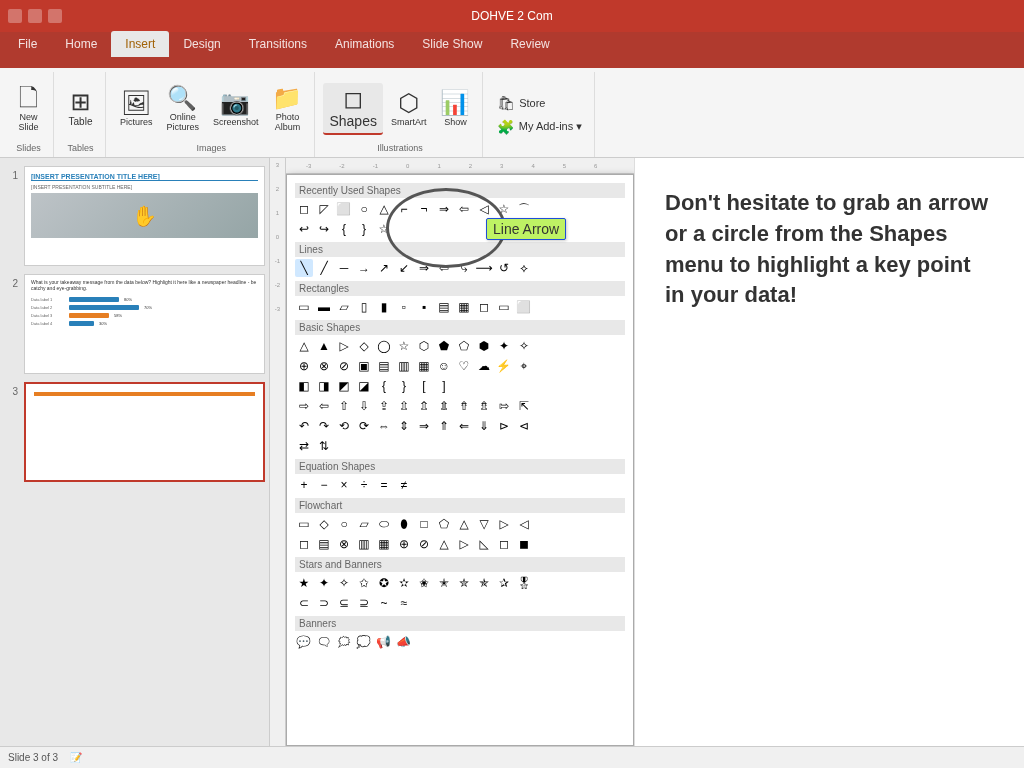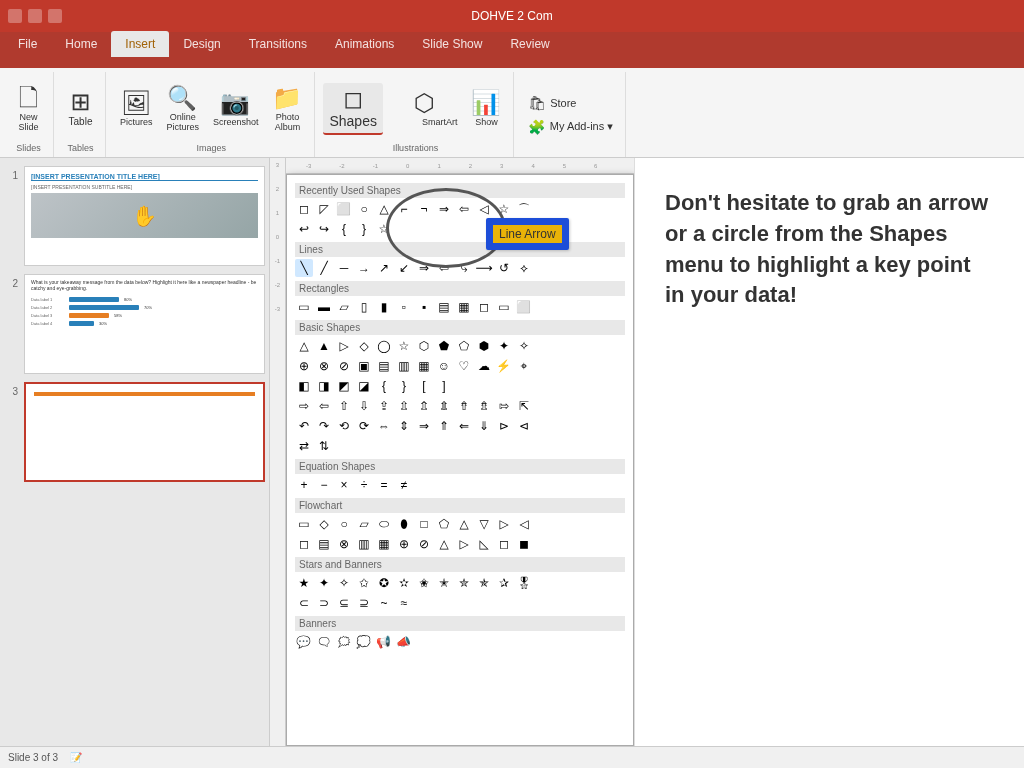--- a/index.html
+++ b/index.html
@@ -301,24 +301,24 @@
       font-size: 12px;
       cursor: pointer;
       border-radius: 2px;
     }
 
     
     .line-arrow-tooltip {
       position: absolute;
       top: 60px;
       left: 200px;
-      background: #eab308;
-      border: 7px solid #1d4ed8;
+      background: #bef264;
+      border: 1px solid #1d4ed8;
       padding: 2px 6px;
-      font-size: 12px;
+      font-size: 14px;
       color: #333;
       border-radius: 2px;
       box-shadow: 1px 1px 3px rgba(0,0,0,0.2);
       z-index: 20;
       pointer-events: none;
     }
 
     
     .circle-highlight {
       position: absolute;
@@ -439,21 +439,21 @@
   </div>
 
   <div class="ribbon-group">
     <div class="ribbon-group-buttons">
       <div class="ribbon-btn-large" style="background:#e8e8e8;border-bottom:2px solid #c0392b;">
         <span class="ribbon-icon-large">◻</span>
         <span style="font-size:14px;">Shapes</span>
       </div>
       <div class="ribbon-btn-large">
         <span class="ribbon-icon-large">⬡</span>
-        <span style="font-size:9px;margin-left:31px;">SmartArt</span>
+        <span style="font-size:9px;">SmartArt</span>
       </div>
       <div class="ribbon-btn-large">
         <span class="ribbon-icon-large">📊</span>
         <span style="font-size:9px;">Show</span>
       </div>
     </div>
     <div class="ribbon-group-label" style="font-size:9px;color:#666;padding-bottom:2px;">Illustrations</div>
   </div>
 
   <div class="store-panel">

